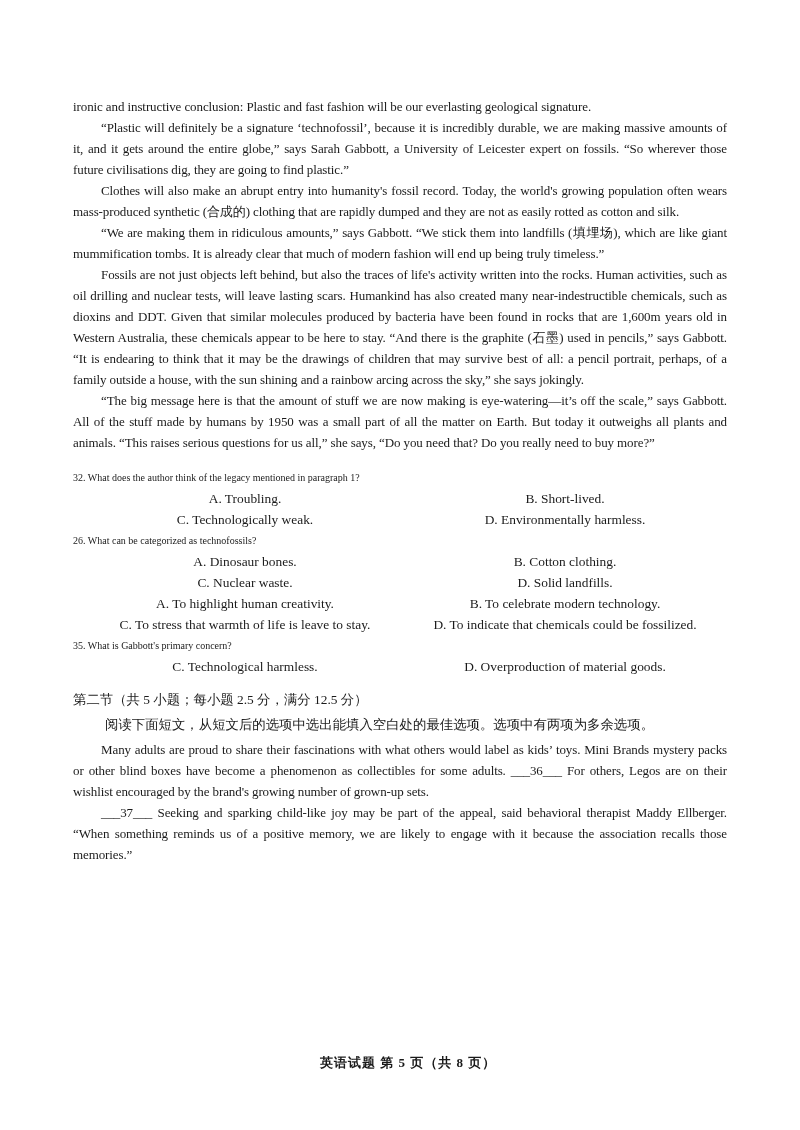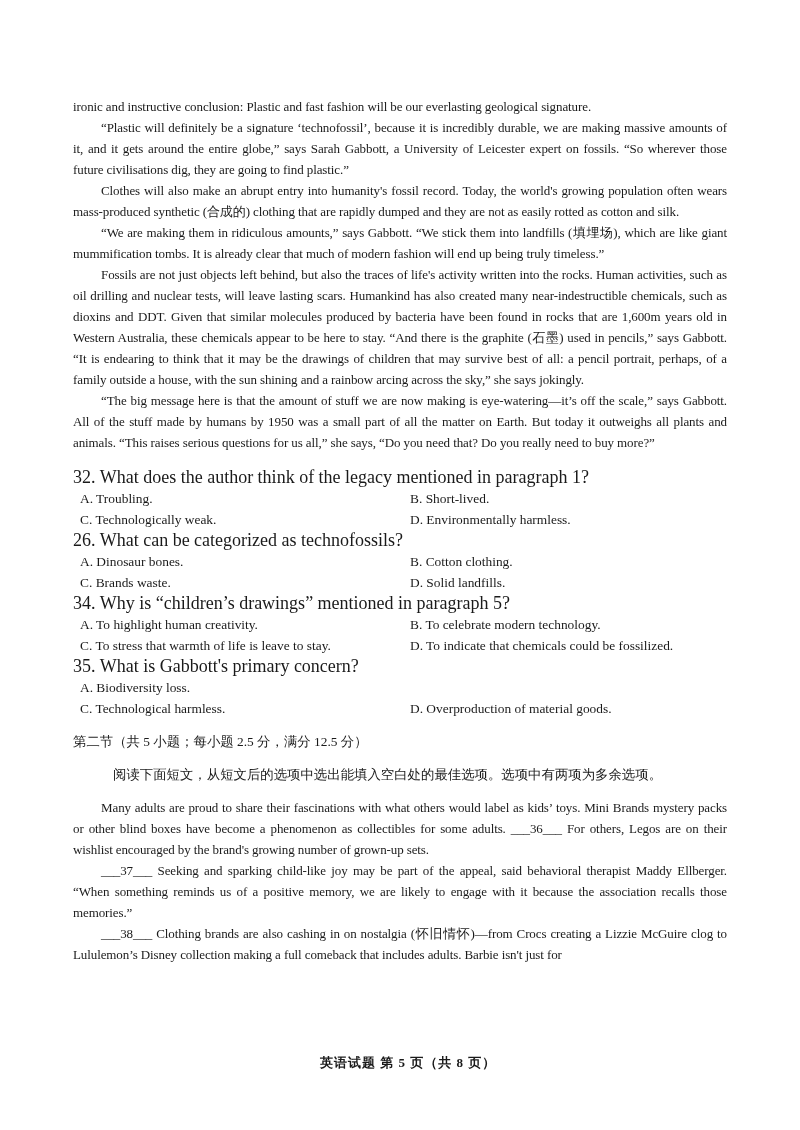--- a/index.html
+++ b/index.html
@@ -8,26 +8,26 @@
     font-family: "Liberation Serif", "DejaVu Serif", serif;
     color: #1a1a1a;
   }
   .page { position: absolute; left: 73px; top: 96px; width: 654px; }
   .p {
     font-size: 13px; line-height: 21px; text-align: justify;
     margin: 0; letter-spacing: -0.1px;
   }
   .indent { text-indent: 28px; }
   .qblock { margin-top: 14px; }
-  .question { font-size: 18px; line-height: 21px; margin: 0; }
-  .opts { display: flex; flex-wrap: wrap; padding-left: 7px; }
+  .question { font-size: 10px; line-height: 21px; margin: 0; }
+  .opts { display: flex; flex-wrap: wrap; padding-left: 7px; text-align: center; }
   .opt { width: 330px; font-size: 13.4px; line-height: 21px; }
   .opt.right { width: 310px; }
   .section-head { font-size: 13.4px; line-height: 21px; margin: 12px 0 0 0; }
-  .instr { font-size: 13.4px; line-height: 21px; text-indent: 28px; margin: 12px; }
+  .instr { font-size: 13.4px; line-height: 21px; text-indent: 28px; margin: 4px; }
   .footer {
     position: absolute; left: 16px; right: 0; top: 1054px; text-align: center;
     font-size: 13px; letter-spacing: 1px; font-weight: bold;
   }
 </style>
 </head>
 <body>
 
 <div class="page">
 
@@ -48,46 +48,43 @@
         <span class="opt right">B. Short-lived.</span>
         <span class="opt">C. Technologically weak.</span>
         <span class="opt right">D. Environmentally harmless.</span>
       </div>
     </div>
     <div>
       <p class="question">26. What can be categorized as technofossils?</p>
       <div class="opts">
         <span class="opt">A. Dinosaur bones.</span>
         <span class="opt right">B. Cotton clothing.</span>
-        <span class="opt">C. Brands waste.</span>
+        <span class="opt">C. Nuclear waste.</span>
         <span class="opt right">D. Solid landfills.</span>
       </div>
     </div>
     <div>
-      <p class="question">34. Why is “children’s drawings” mentioned in paragraph 5?</p>
       <div class="opts">
         <span class="opt">A. To highlight human creativity.</span>
         <span class="opt right">B. To celebrate modern technology.</span>
         <span class="opt">C. To stress that warmth of life is leave to stay.</span>
         <span class="opt right">D. To indicate that chemicals could be fossilized.</span>
       </div>
     </div>
     <div>
       <p class="question">35. What is Gabbott's primary concern?</p>
       <div class="opts">
-        <span class="opt">A. Biodiversity loss.</span>
         <span class="opt">C. Technological harmless.</span>
         <span class="opt right">D. Overproduction of material goods.</span>
       </div>
     </div>
   </div>
 
   <div>
     <p class="section-head">第二节（共 5 小题；每小题 2.5 分，满分 12.5 分）</p>
     <p class="instr">阅读下面短文，从短文后的选项中选出能填入空白处的最佳选项。选项中有两项为多余选项。</p>
     <p class="p indent">Many adults are proud to share their fascinations with what others would label as kids’ toys. Mini Brands mystery packs or other blind boxes have become a phenomenon as collectibles for some adults. ___36___ For others, Legos are on their wishlist encouraged by the brand's growing number of grown-up sets.</p>
     <p class="p indent">___37___ Seeking and sparking child-like joy may be part of the appeal, said behavioral therapist Maddy Ellberger. “When something reminds us of a positive memory, we are likely to engage with it because the association recalls those memories.”</p>
-    <p class="p indent">___38___ Clothing brands are also cashing in on nostalgia (怀旧情怀)—from Crocs creating a Lizzie McGuire clog to Lululemon’s Disney collection making a full comeback that includes adults. Barbie isn't just for</p>
   </div>
 
 </div>
 
 <div class="footer">英语试题  第 5 页（共 8 页）</div>
 
 </body></html>

